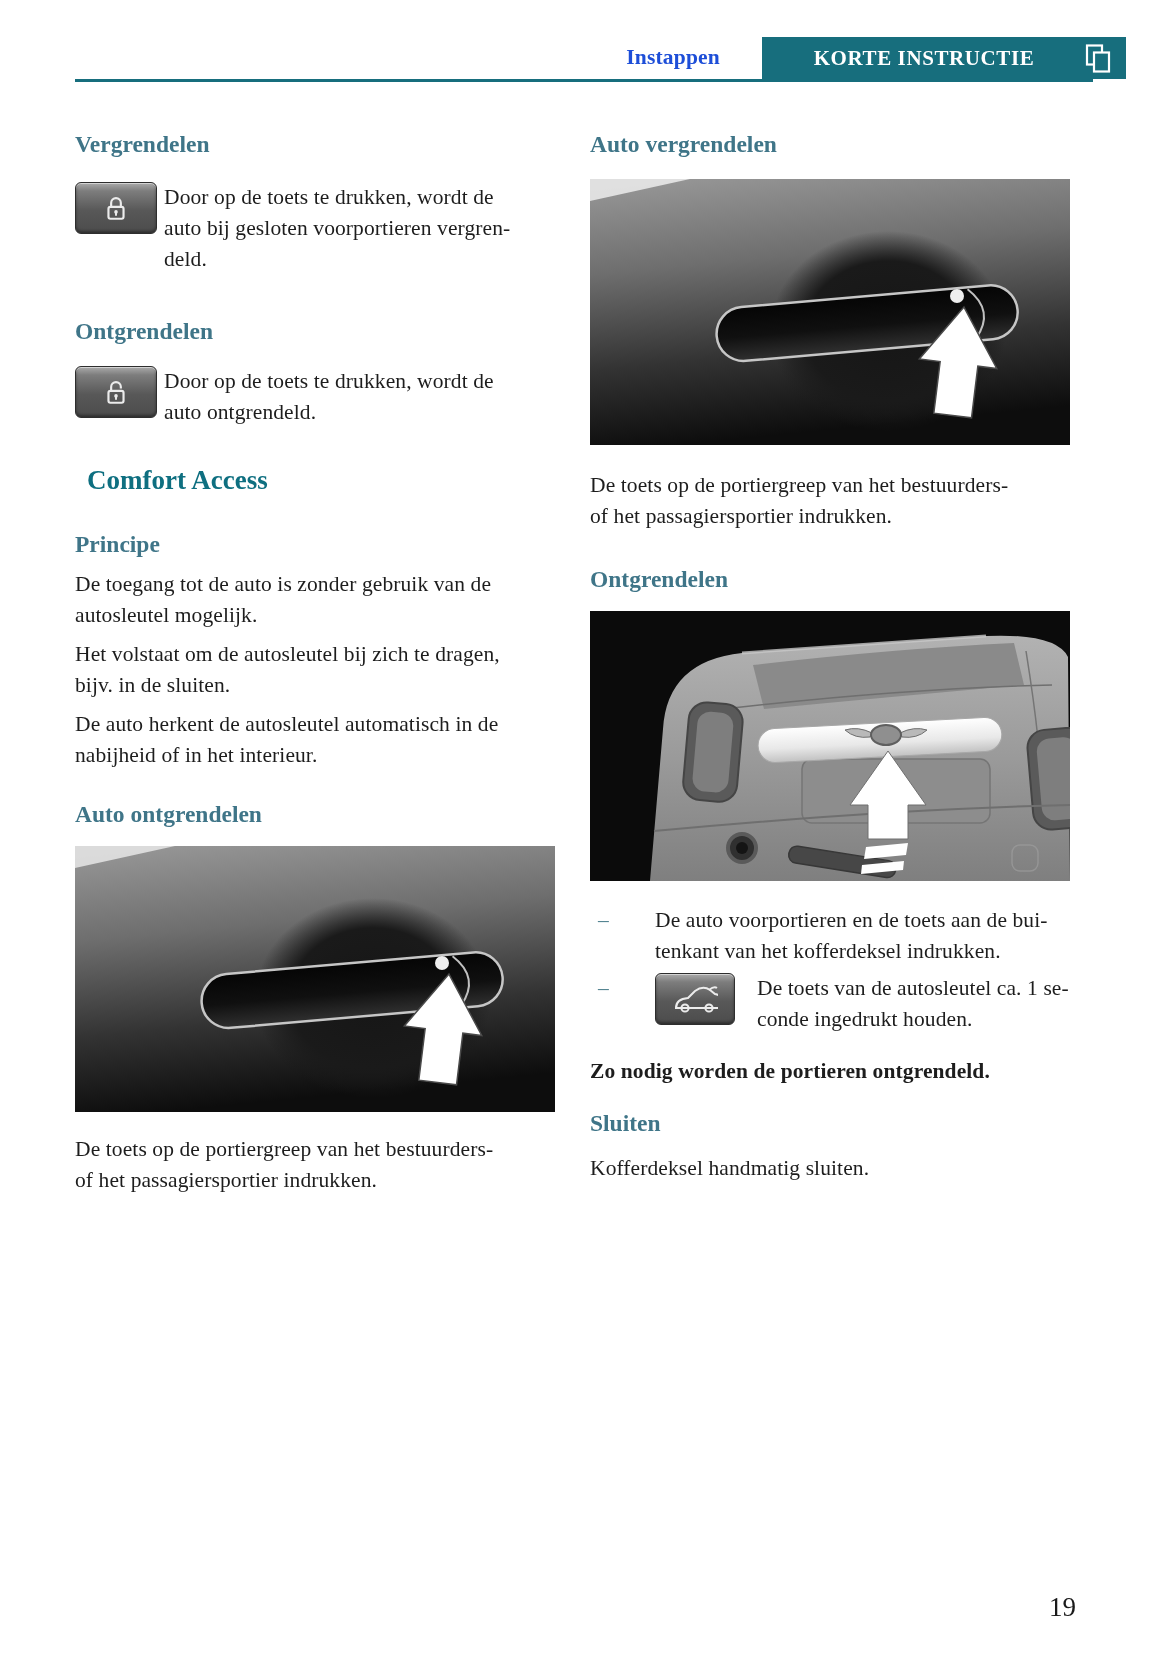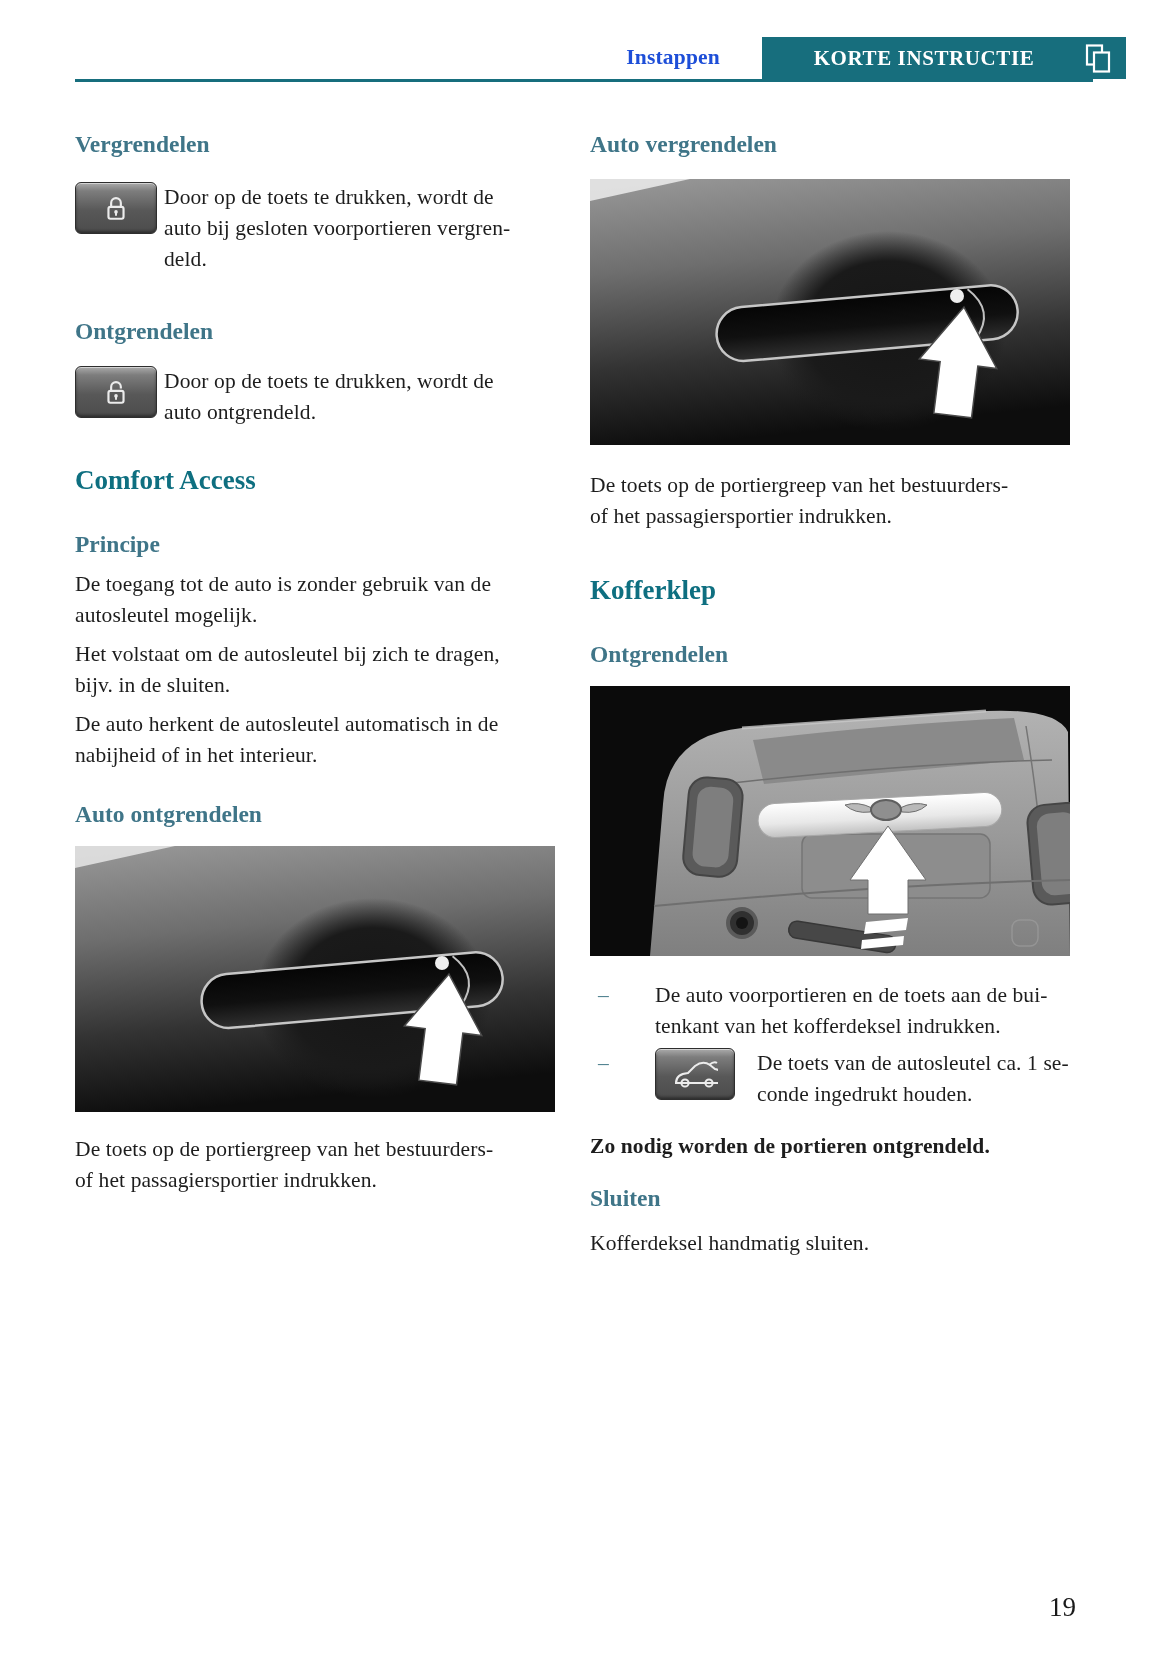--- a/index.html
+++ b/index.html
@@ -26,21 +26,21 @@
            background:linear-gradient(180deg,#ababab 0%,#7d7d7d 16%,#585858 55%,#4c4c4c 100%);
            box-shadow:inset 0 1px 0 rgba(255,255,255,.5), inset 0 -2px 3px rgba(0,0,0,.4);
            display:flex;align-items:center;justify-content:center;}
   .row{display:flex;align-items:flex-start;}
   .row .key-btn{margin-right:7px;}
   .row .txt{width:393px;}
   
   .mt0{margin-top:0;} .mt6{margin-top:6px;} .mt8{margin-top:8px;} .mt11{margin-top:11px;}
   .mt12{margin-top:21px;font-weight:bold;} .mt16{margin-top:16px;} .mt18{margin-top:18px;} .mt20{margin-top:20px;}
   .mt21{margin-top:21px;} .mt22{margin-top:22px;} .mt24{margin-top:24px;}
-  .mt29{margin-top:29px;} .mt33{margin-top:33px;} .mt35{margin-top:35px;} .mt41{margin-top:41px;}
+  .mt29{margin-top:29px;} .mt33{margin-top:33px;} .mt35{margin-top:35px;margin-left:12px;} .mt41{margin-top:41px;}
   .mt42{margin-top:42px;} .photo{display:block;}
   
   .bullet{display:flex;align-items:flex-start;padding-left:8px;}
   .bullet .dash{width:57px;flex:none;font-size:21.5px;line-height:31px;color:#4b7e8c;}
   .bullet .btxt{flex:1;}
   .bullet .key-btn{margin-right:22px;width:78px;}
   .page-num{position:absolute;top:1592px;left:1018px;width:58px;text-align:right;
             font-size:27px;color:#1a1a1a;}
   .tab-icon-front{fill:#176e7d;stroke:#ffffff;}
   svg{display:block;}
@@ -190,21 +190,20 @@
           <polygon points="367,128 407,185 388,185 388,237 350,237 350,185 329,185" fill="#ffffff" stroke="#4a4a4a" stroke-width="1.5"></polygon>
         </g>
       </svg>
     </div>
 
     <div class="mt24">
       <div class="body-line">De toets op de portiergreep van het bestuurders-</div>
       <div class="body-line">of het passagiersportier indrukken.</div>
     </div>
 
-    <div class="h2 mt41">Kofferklep</div>
     <div class="h3 mt33">Ontgrendelen</div>
 
     <div class="mt18 photo">
       <svg width="480" height="270" viewBox="0 0 480 270">
         <rect width="480" height="270" fill="#0b0b0b"></rect>
         <path d="M 60,270 L 73,118 Q 77,50 152,42 L 396,25 Q 466,22 478,46 L 480,270 Z" fill="url(#gradCarBody)"></path>
         <path d="M 152,42 L 396,25" stroke="#c8c8c8" stroke-width="3" fill="none" opacity="0.8"></path>
         <path d="M 163,54 Q 300,38 424,32 L 434,74 Q 300,86 174,98 Z" fill="#8a8a8a"></path>
         <path d="M 118,100 Q 300,78 462,74" stroke="#6f6f6f" stroke-width="1.5" fill="none"></path>
         <path d="M 436,40 Q 444,90 448,128" stroke="#757575" stroke-width="1.5" fill="none"></path>

